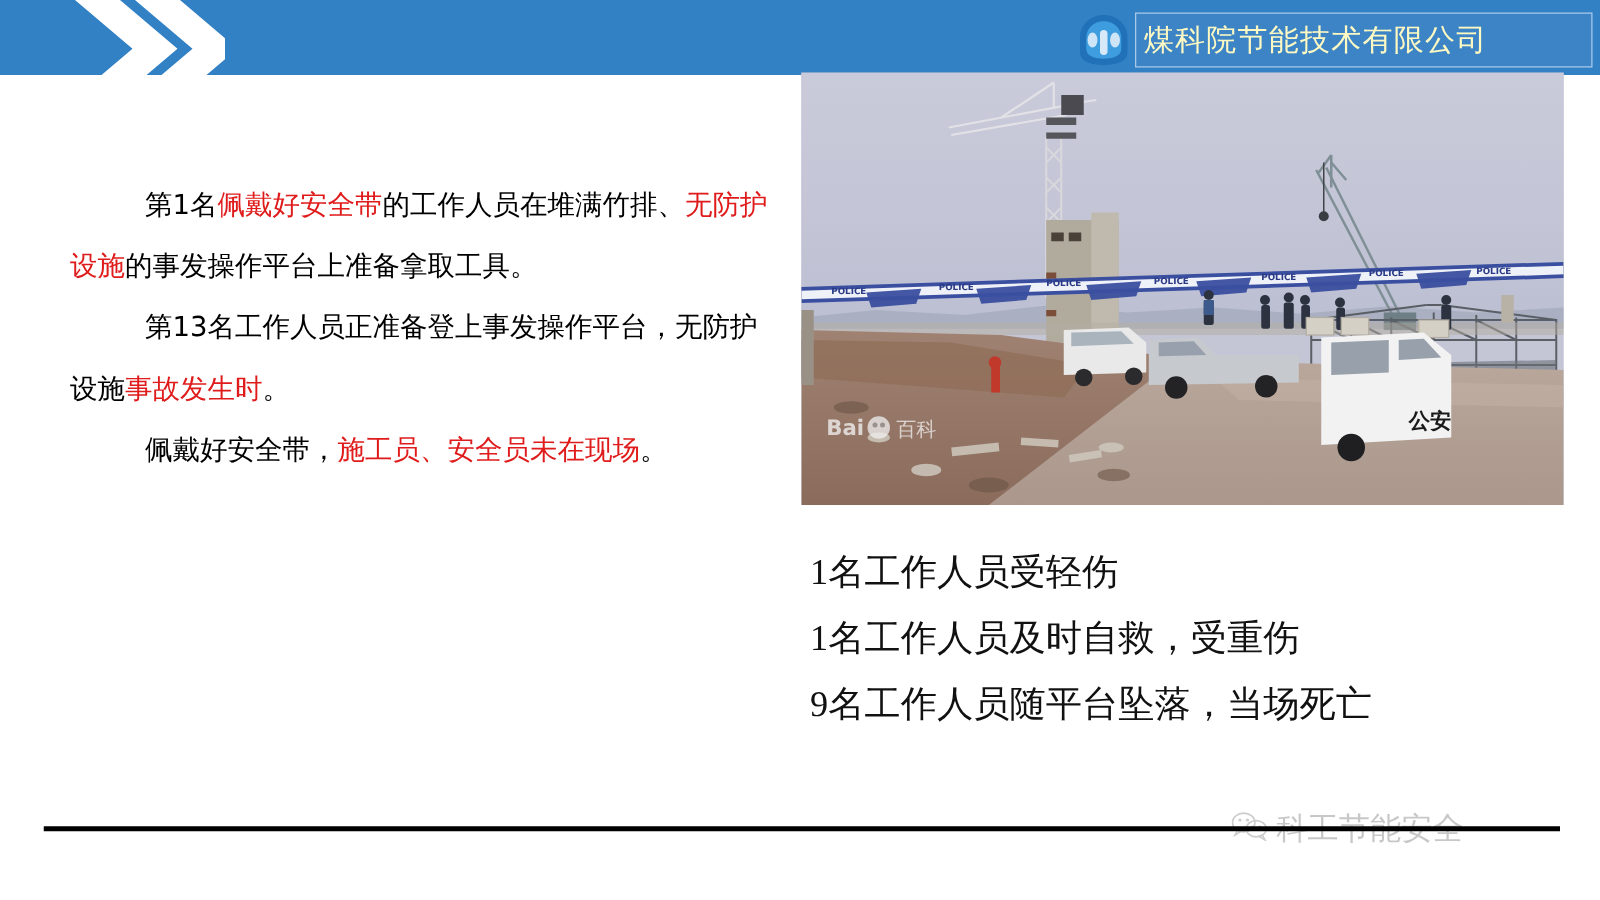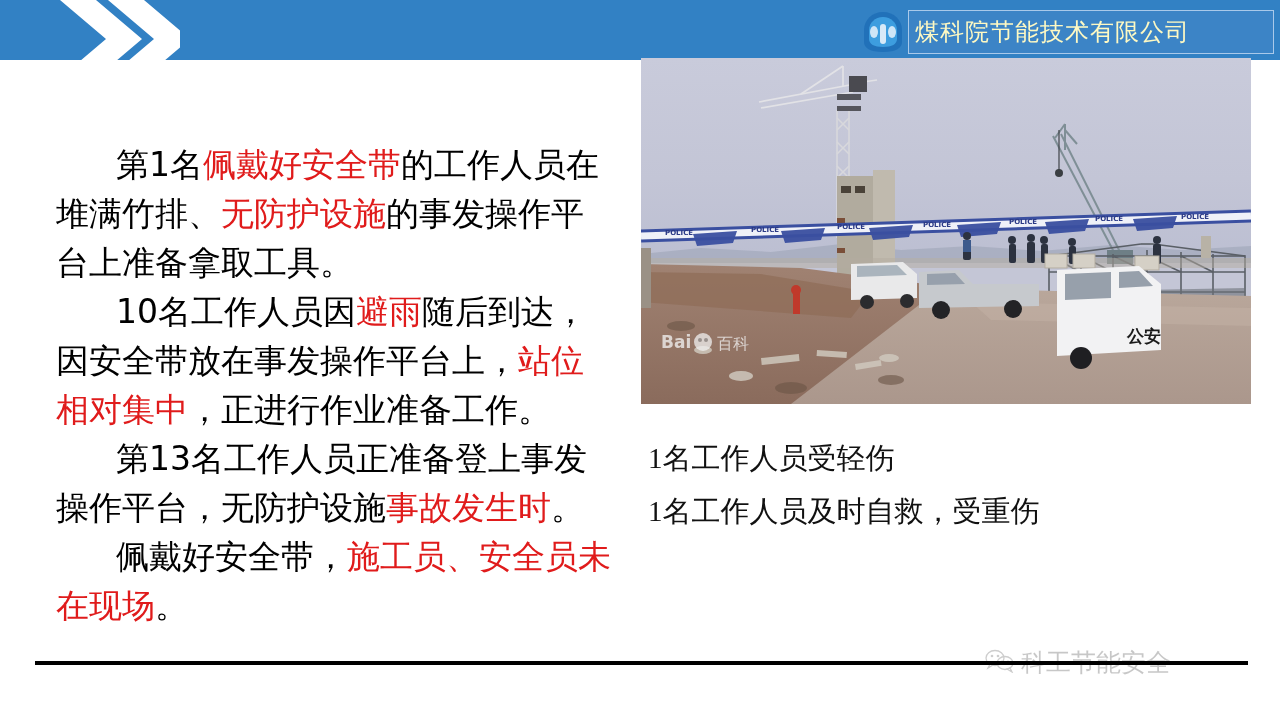--- a/index.html
+++ b/index.html
@@ -68,21 +68,21 @@
   }
   .photo svg { display: block; }
 
   
   .left-col {
     position: absolute;
     left: 56px; top: 140px;
     width: 560px;
   }
   .para {
-    font-size: 33px;
+    font-size: 22px;
     line-height: 49px;
     color: #000000;
     text-indent: 60px;
     margin: 0;
     letter-spacing: 0px;
     font-family: "DejaVu Sans", "Liberation Sans", sans-serif;
   }
   .hl { color: #e01b1b; }
 
   
@@ -343,33 +343,31 @@
       <text x="76" y="291" font-family="DejaVu Sans, sans-serif" font-size="16" fill="#f2f2f2">百科</text>
     </g>
   </svg>
 </div>
 
 <div class="left-col">
   <p class="para">
     <span>第1名</span><span class="hl">佩戴好安全带</span><span>的工作人员在堆满竹排、</span><span class="hl">无防护设施</span><span>的事发操作平台上准备拿取工具。</span>
   </p>
   <p class="para">
-    <span>10名工作人员因</span><span class="hl">避雨</span><span>随后到达，因安全带放在事发操作平台上，</span><span class="hl">站位相对集中</span><span>，正进行作业准备工作。</span>
-  </p>
-  <p class="para">
     <span>第13名工作人员正准备登上事发操作平台，无防护设施</span><span class="hl">事故发生时</span><span>。</span>
   </p>
   <p class="para">
     <span>佩戴好安全带，</span><span class="hl">施工员、安全员未在现场</span><span>。</span>
   </p>
 </div>
 
 <div class="right-col">
   <p class="cas-line">1名工作人员受轻伤</p>
   <p class="cas-line">1名工作人员及时自救，受重伤</p>
+  <p class="cas-line">9名工作人员随平台坠落，当场死亡</p>
 </div>
 
 <div class="watermark">
   <span>
     <svg width="30" height="24" viewBox="0 0 30 24">
       <ellipse cx="10" cy="9" rx="9" ry="7.5" fill="none" stroke="#666" stroke-width="1.3"></ellipse>
       <path d="M5 15 L3 19 L8 16 Z" fill="none" stroke="#666" stroke-width="1.3"></path>
       <circle cx="7" cy="7" r="1.3" fill="#666"></circle>
       <circle cx="13" cy="7" r="1.3" fill="#666"></circle>
       <ellipse cx="20" cy="14" rx="8" ry="6.5" fill="none" stroke="#666" stroke-width="1.3"></ellipse>

